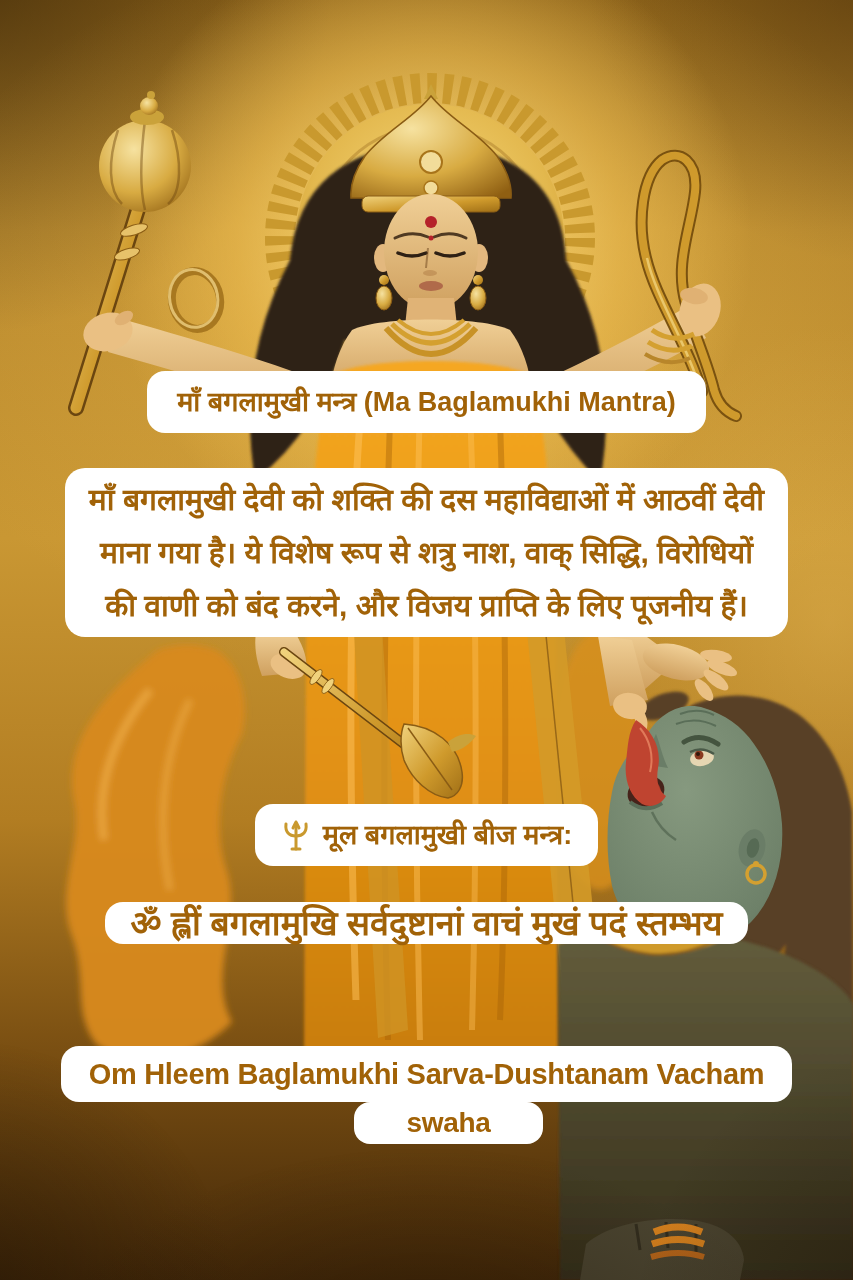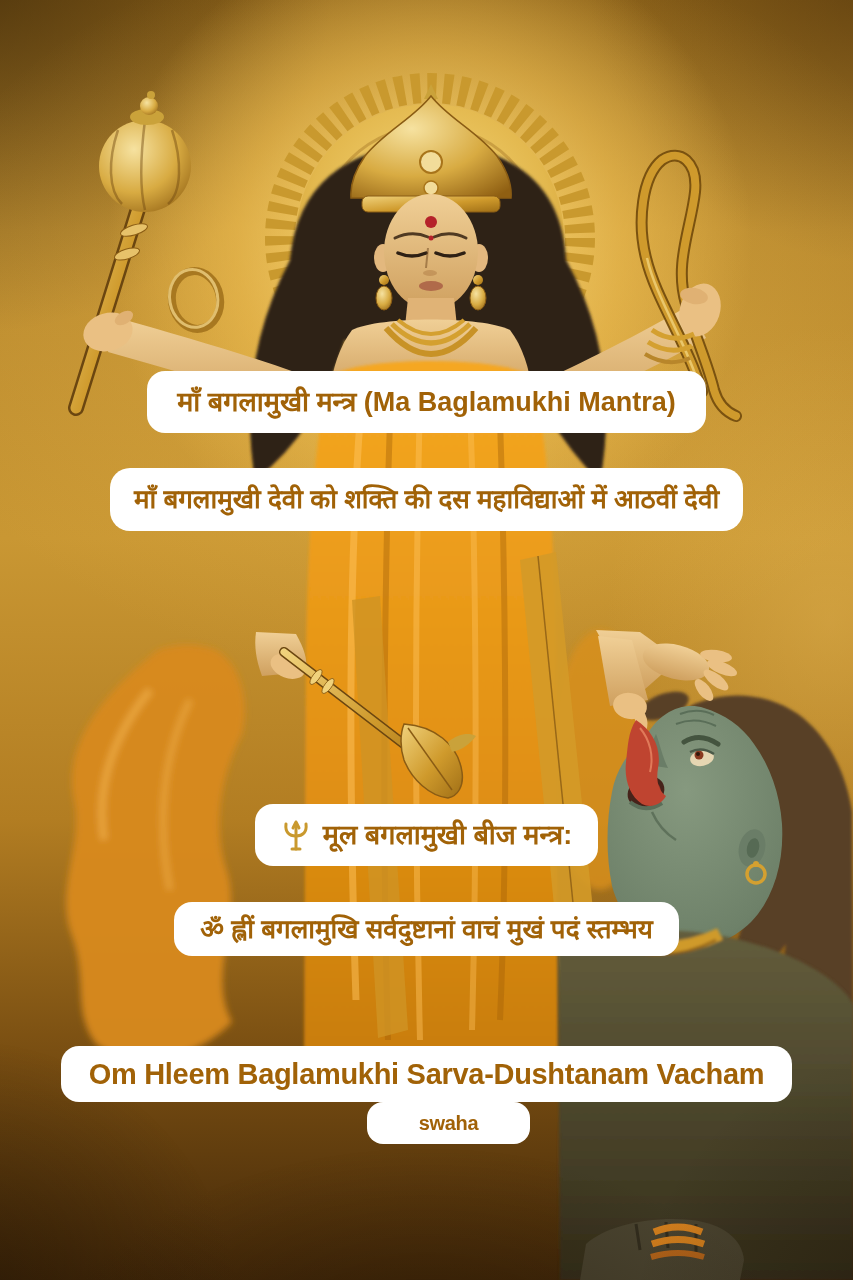--- a/index.html
+++ b/index.html
@@ -19,28 +19,28 @@
       radial-gradient(circle 400px at -40px 1320px, rgba(28,17,4,.55), rgba(0,0,0,0) 70%),
       radial-gradient(circle 380px at 900px 1320px, rgba(28,17,4,.45), rgba(0,0,0,0) 70%);}
   svg.paint{position:absolute;inset:0;display:block;}
   .text-block{position:absolute;left:0;width:100%;display:flex;flex-direction:column;align-items:center;}
   .pill{background:#fff;border-radius:18px;color:#a16207;font-weight:bold;
     display:flex;align-items:center;justify-content:center;white-space:nowrap;}
   #title-block{top:371px;}
   #title-block .pill{font-size:27px;line-height:40px;padding:11px 30px;}
   #intro-block{top:468px;}
   #intro-block .pill{flex-direction:column;padding:5px 24px;border-radius:20px;}
-  #intro-block .line{display:block;font-size:26px;line-height:53px;text-align:center;}
+  #intro-block .line{display:block;font-size:30px;line-height:53px;text-align:center;}
   #beej-block{top:804px;}
   #beej-block .pill{font-size:27px;line-height:40px;padding:11px 26px;gap:12px;justify-content:flex-end;}
   #sanskrit-block{top:902px;}
-  #sanskrit-block .pill{font-size:26px;line-height:36px;padding:9px 26px;}
+  #sanskrit-block .pill{font-size:34px;line-height:36px;padding:3px 26px;}
   #english-block{top:1046px;}
   #english-block .pill{font-size:29px;line-height:38px;padding:9px 28px;letter-spacing:-.3px;}
-  #english-block .pill.small{font-size:20px;line-height:30px;padding:6px 52px;border-radius:16px;margin-left:44px;}
+  #english-block .pill.small{font-size:28px;line-height:30px;padding:6px 52px;border-radius:16px;margin-left:44px;}
   .trident{width:30px;height:34px;flex:0 0 auto;}
 </style>
 </head>
 <body>
 
 <div class="canvas">
   <div class="bg"></div>
 
   <svg class="paint" viewBox="0 0 853 1280">
     <defs>
@@ -264,20 +264,22 @@
 
   <div class="text-block" id="title-block">
     <div class="pill">
       <span>माँ बगलामुखी मन्त्र (Ma Baglamukhi Mantra)</span>
     </div>
   </div>
 
   <div class="text-block" id="intro-block">
     <div class="pill">
       <span class="line">माँ बगलामुखी देवी को शक्ति की दस महाविद्याओं में आठवीं देवी</span>
+      <span class="line">माना गया है। ये विशेष रूप से शत्रु नाश, वाक् सिद्धि, विरोधियों</span>
+      <span class="line">की वाणी को बंद करने, और विजय प्राप्ति के लिए पूजनीय हैं।</span>
     </div>
   </div>
 
   <div class="text-block" id="beej-block">
     <div class="pill">
       <svg class="trident" viewBox="0 0 30 34">
         <g fill="none" stroke="#c9992e" stroke-width="3" stroke-linecap="round">
           <path d="M15,31 L15,8"></path>
           <path d="M15,4 L12,10 M15,4 L18,10"></path>
           <path d="M5,6 C4,14 8,18 15,18"></path>

